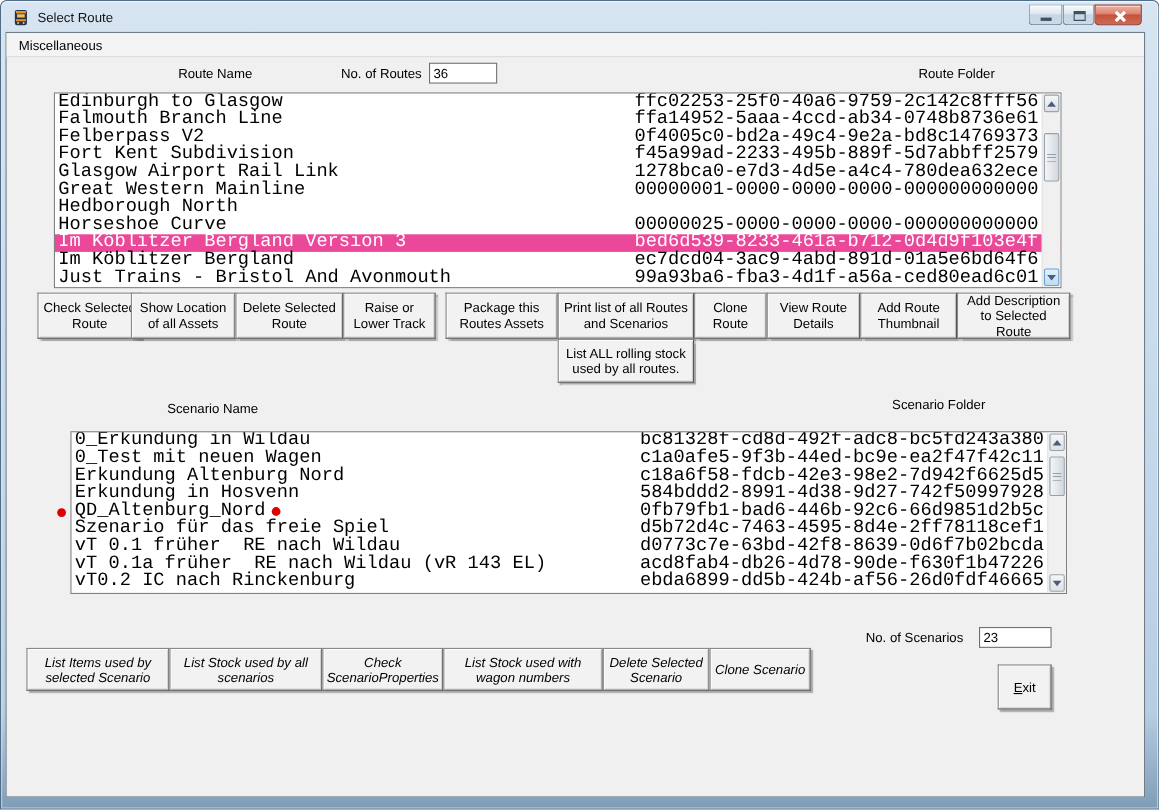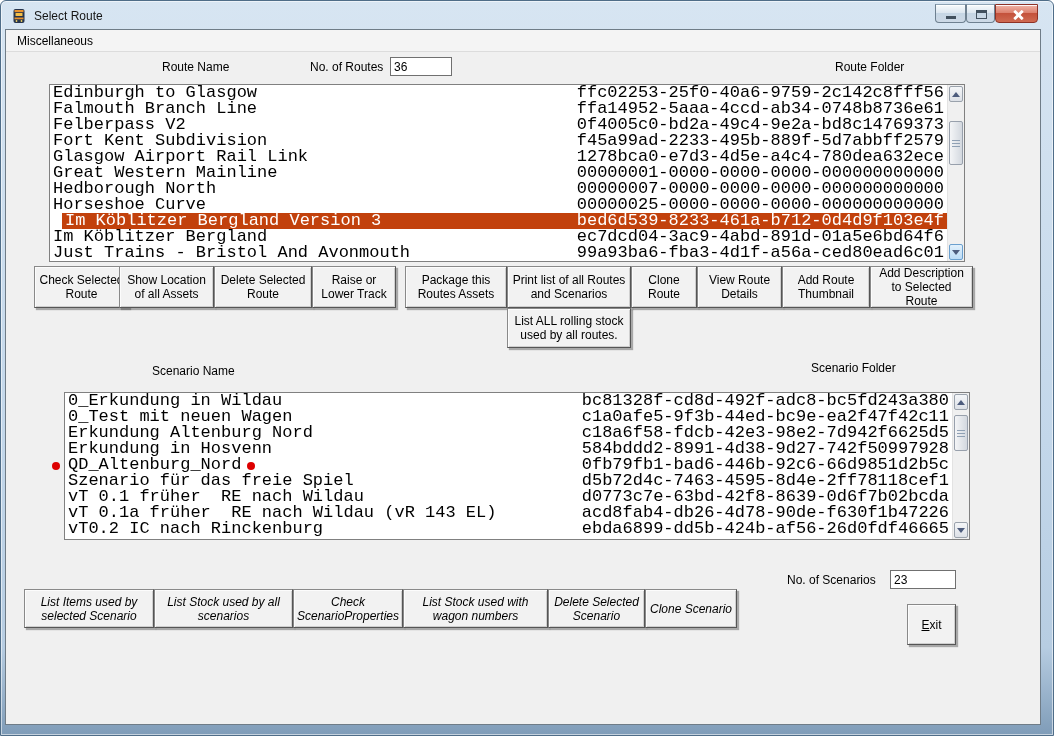--- a/index.html
+++ b/index.html
@@ -46,21 +46,21 @@
   #tb-routes { left:384px; top:27px; width:62px; }
   #tb-scen   { left:884px; top:540px; width:66px; }
 
   
   .listbox { position:absolute; background:#fff; border:1px solid #808080; overflow:hidden; }
   #route-list { left:43px; top:54px; width:916px; height:178px; }
   #scen-list  { left:58px; top:362px; width:906px; height:148px; }
   .lrow { display:flex; height:16px; line-height:16px; padding:0 20px 0 3px;
     font-family:"Liberation Mono","DejaVu Sans Mono",monospace; font-size:17px; color:#000; white-space:pre; }
   .lrow .cell-guid { margin-left:auto; }
-  .lrow.sel { background:#c2410c; color:#fff;margin-left:12px; }
+  .lrow.sel { background:#ec4899; color:#fff; }
   .marked .cell-name::after { content:""; display:inline-block; width:8px; height:8px; border-radius:50%;
     background:#dd0000; margin-left:6px; vertical-align:-1px; }
   .outer-dot { position:absolute; left:46px; top:432px; width:8px; height:8px; border-radius:50%; background:#dd0000; }
 
   
   .vsb { position:absolute; top:0; right:0; bottom:0; width:17px; background:#f0f0f0; border-left:1px solid #e3e3e3; }
   .sb-btn { position:absolute; left:1px; right:1px; height:16px; border:1px solid #9aa2ac; border-radius:2px;
     background:linear-gradient(180deg,#f4f6f8,#dde1e7); display:flex; align-items:center; justify-content:center; }
   .sb-up { top:1px; } .sb-down { bottom:1px; }
   .sb-down.hl { background:linear-gradient(180deg,#e2f1fc,#bcdcf6); border-color:#6ba0cf; }
@@ -170,21 +170,20 @@
           <span class="cell-guid">1278bca0-e7d3-4d5e-a4c4-780dea632ece</span>
         </div>
 
         <div class="lrow">
           <span class="cell-name">Great Western Mainline</span>
           <span class="cell-guid">00000001-0000-0000-0000-000000000000</span>
         </div>
 
         <div class="lrow">
           <span class="cell-name">Hedborough North</span>
-          <span class="cell-guid">00000007-0000-0000-0000-000000000000</span>
         </div>
 
         <div class="lrow">
           <span class="cell-name">Horseshoe Curve</span>
           <span class="cell-guid">00000025-0000-0000-0000-000000000000</span>
         </div>
 
         <div class="lrow sel">
           <span class="cell-name">Im Köblitzer Bergland Version 3</span>
           <span class="cell-guid">bed6d539-8233-461a-b712-0d4d9f103e4f</span>

